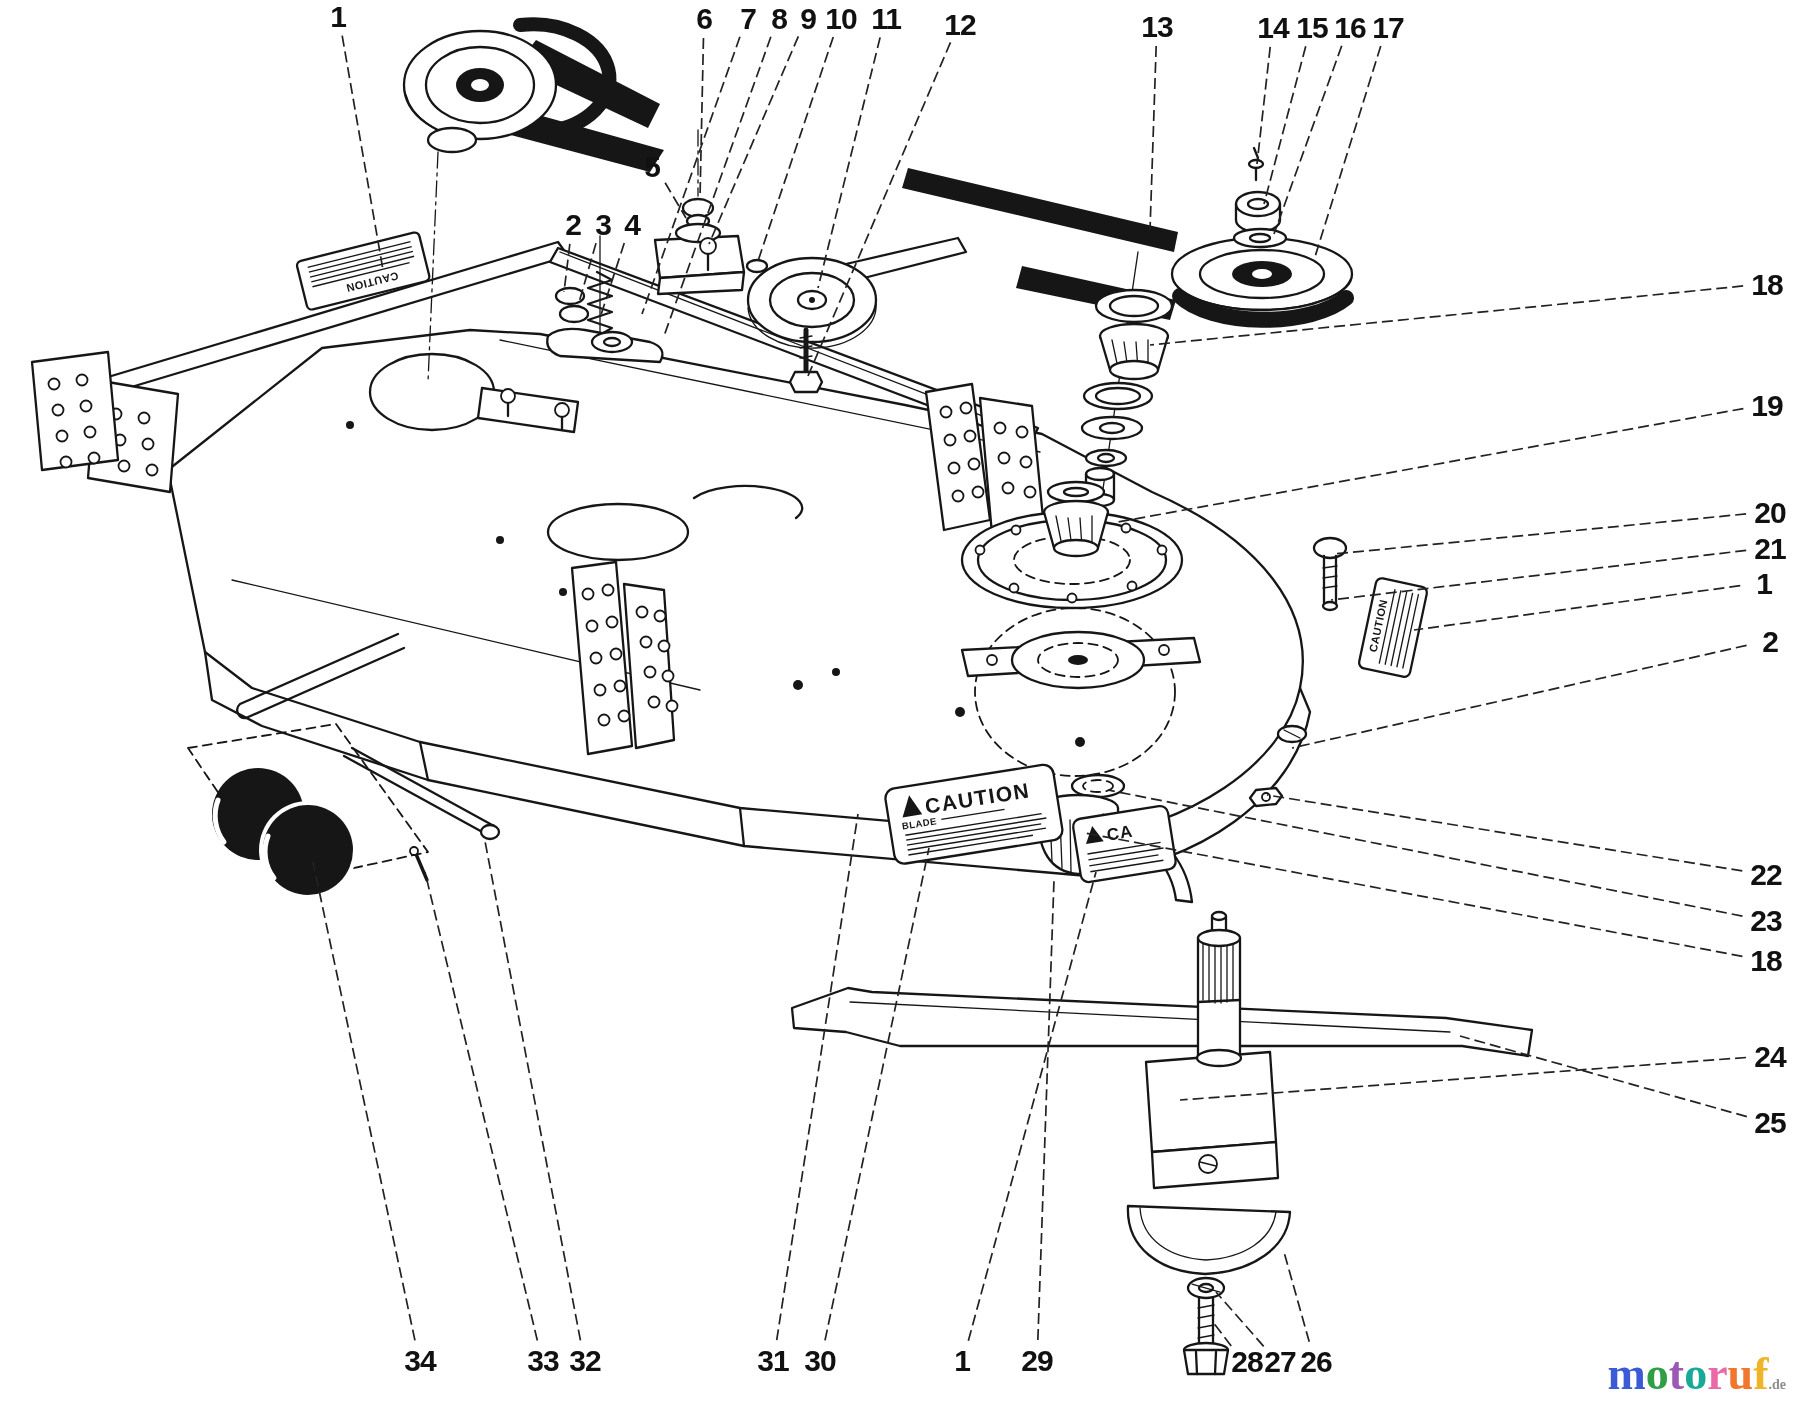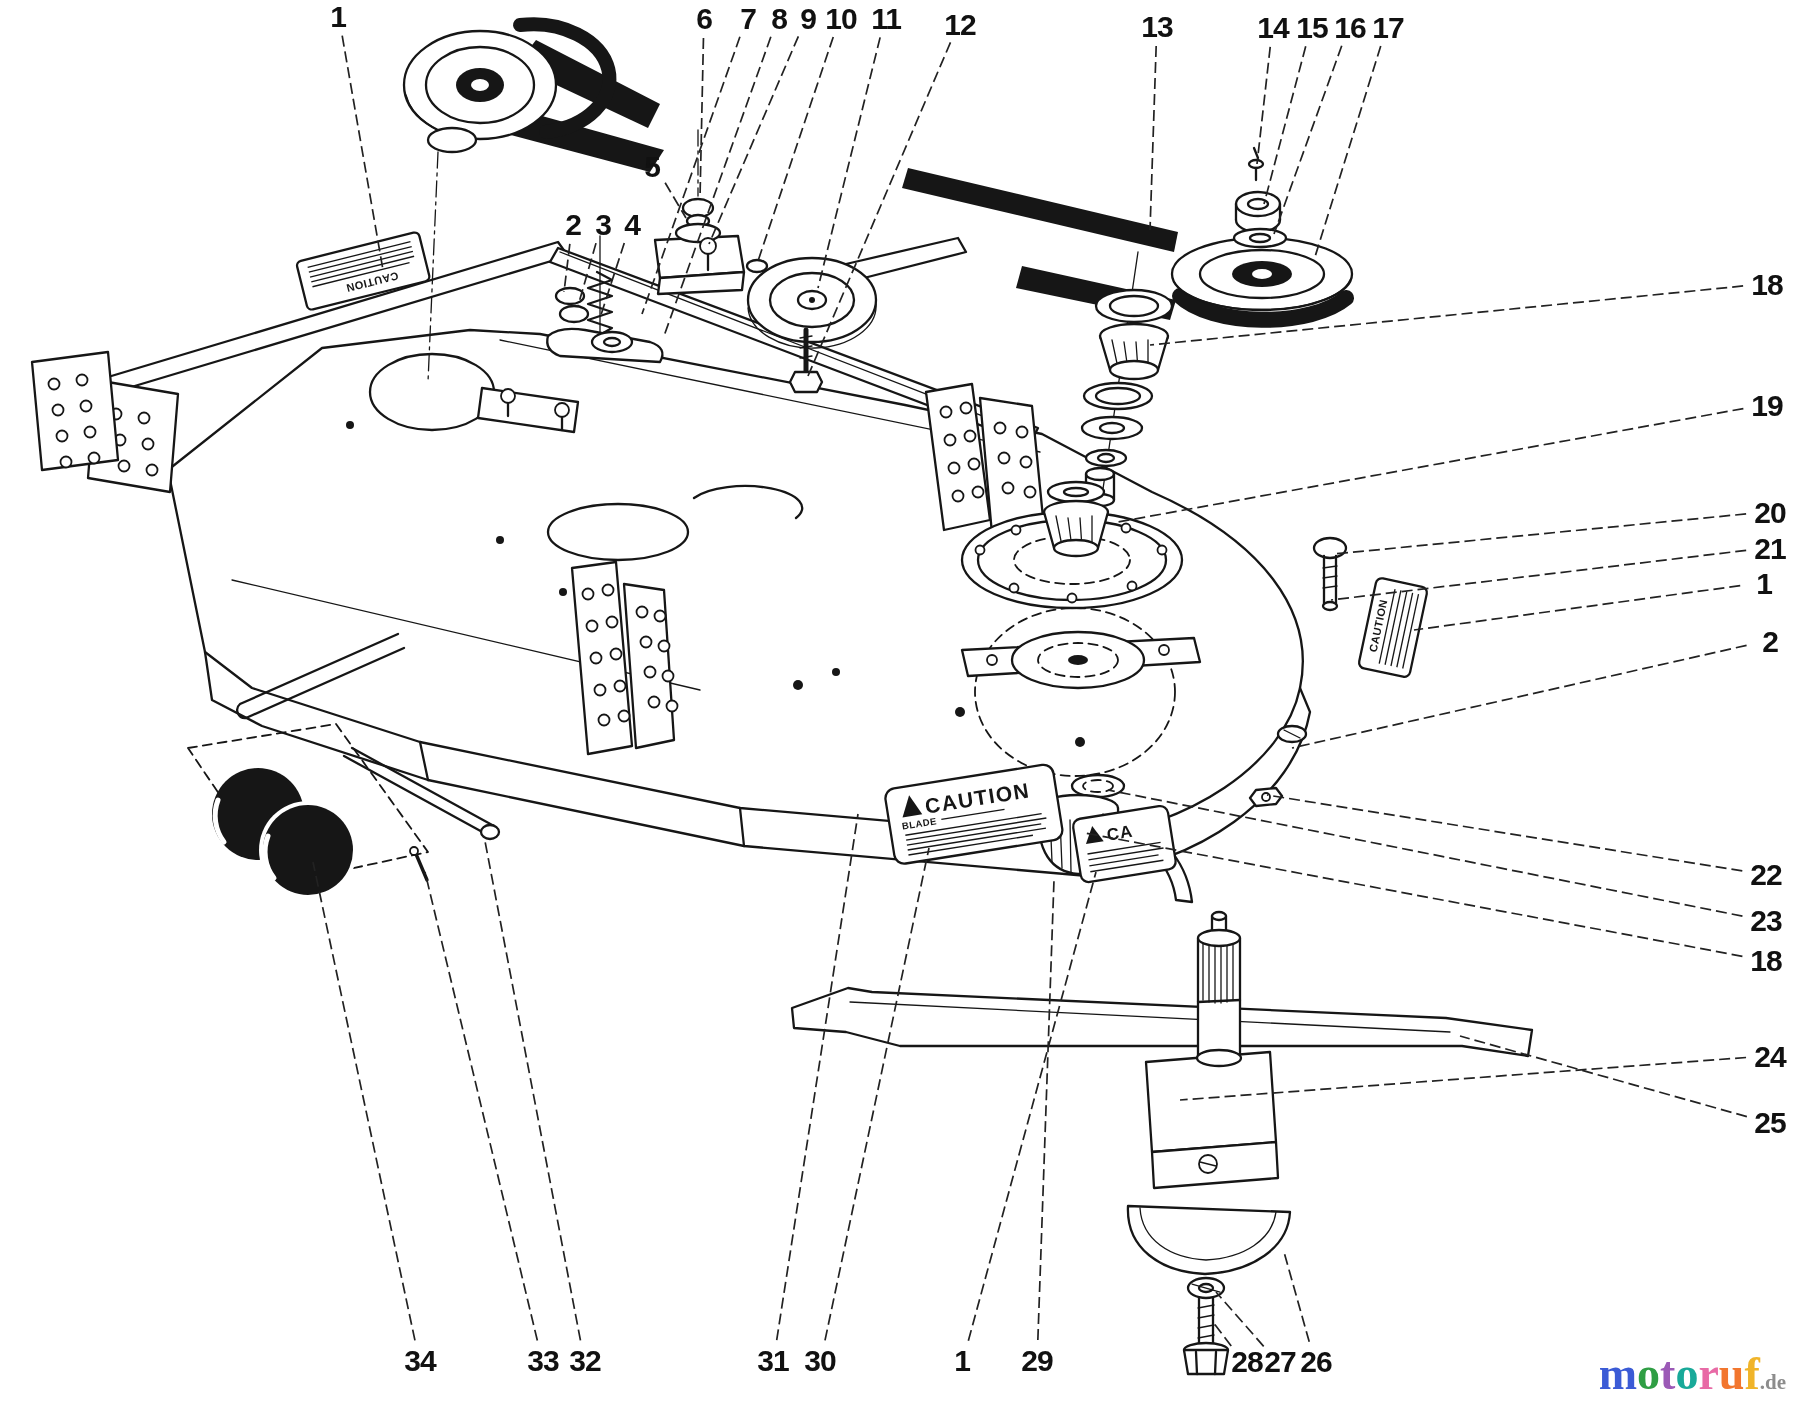--- a/index.html
+++ b/index.html
@@ -16,21 +16,21 @@
   .dot{fill:#161616;stroke:none;}
   .leader{stroke:#222;stroke-width:1.7;stroke-dasharray:11 5;fill:none;}
   .callout{font-family:"Liberation Sans",sans-serif;font-weight:bold;font-size:30px;
            letter-spacing:-1px;fill:#111;text-anchor:middle;}
   .decal-big{font-weight:bold;font-size:21px;letter-spacing:1.5px;fill:#161616;}
   .decal-small{font-weight:bold;font-size:9.5px;letter-spacing:.5px;fill:#161616;}
   .decal-tiny{font-weight:bold;font-size:11px;letter-spacing:.5px;fill:#161616;}
   .decal-mid{font-weight:bold;font-size:17px;letter-spacing:1px;fill:#161616;}
   #logo{position:absolute;right:14px;bottom:8px;font-family:"Liberation Serif",serif;
         font-weight:bold;font-size:46px;line-height:1;letter-spacing:0px;}
-  #logo .suffix{font-size:21px;font-weight:bold;}
+  #logo .suffix{font-size:14px;font-weight:bold;}
 </style>
 </head>
 <body>
 
 <div class="stage">
 <svg width="1800" height="1405" viewBox="0 0 1800 1405">
 
   <g class="art">
     <path d="M168,470 L322,348 L470,330 L540,334 L905,405 L1042,434 L1152,492
          C1262,540 1316,612 1300,688 C1284,766 1186,826 1086,838

